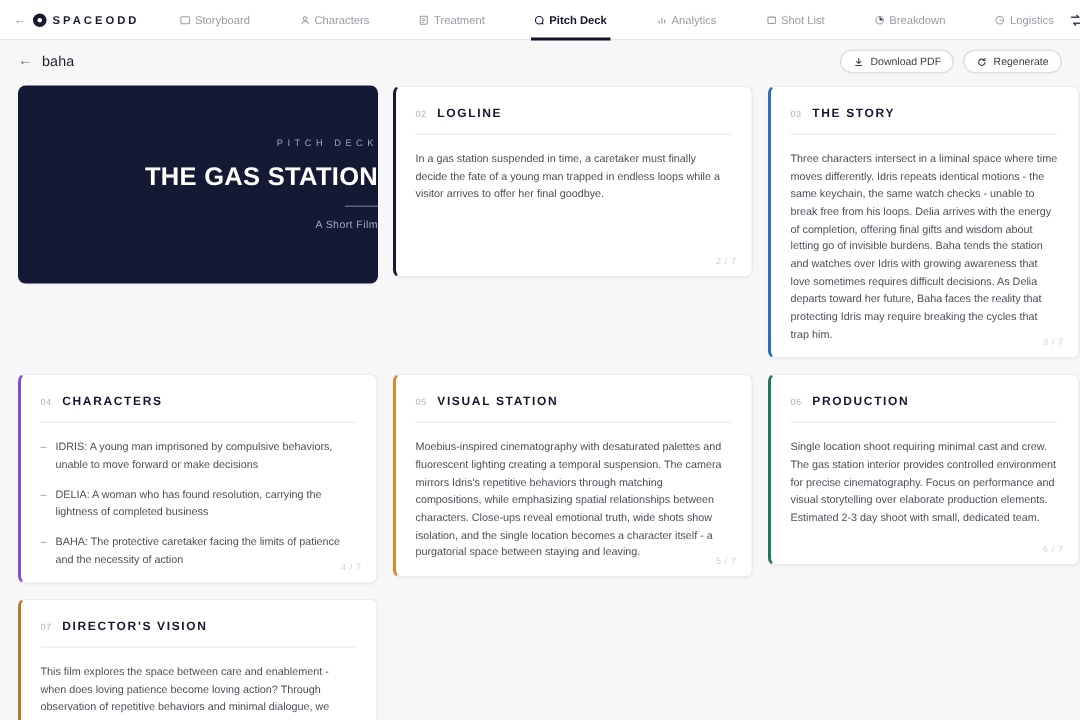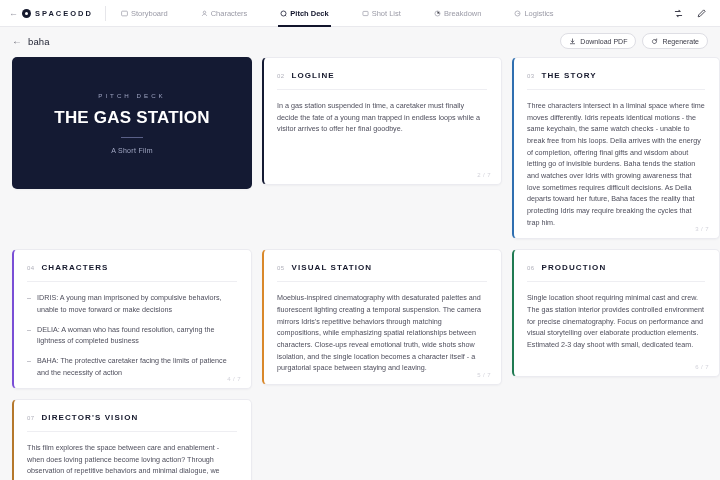--- a/index.html
+++ b/index.html
@@ -103,21 +103,21 @@
   }
 
   
   .hero {
     grid-column: 1; grid-row: 1;
     background: #141a33;
     border: none;
     border-radius: 5px;
     height: 132px;
     display: flex; flex-direction: column;
-    align-items: center; justify-content: center;
+    align-items: flex-end; justify-content: center;
     padding: 0;
   }
   .hero-kicker {
     font-size: 6.2px; letter-spacing: 3px; color: #9ca2c0; margin-bottom: 9px;
   }
   .hero-title {
     font-size: 17px; font-weight: 700; color: #fff; letter-spacing: .2px;
   }
   .hero-line { width: 22px; height: 1px; background: #5a6088; margin: 9px 0; }
   .hero-sub { font-size: 7px; color: #a2a8c4; letter-spacing: .3px; }
@@ -147,26 +147,39 @@
         </svg>
       <span>Storyboard</span>
     </div>
     <div class="tab">
       <svg width="7" height="7" viewBox="0 0 12 12">
           <circle cx="6" cy="4" r="2.1" fill="none" stroke="#9a9aa6" stroke-width="1.2"></circle>
           <path d="M2.2 10.2c.6-2 2-3 3.8-3s3.2 1 3.8 3" fill="none" stroke="#9a9aa6" stroke-width="1.2"></path>
         </svg>
       <span>Characters</span>
     </div>
+    <div class="tab">
+      <svg width="7" height="7" viewBox="0 0 12 12">
+          <rect x="2" y="1.4" width="8" height="9.2" rx="1" fill="none" stroke="#9a9aa6" stroke-width="1.2"></rect>
+          <path d="M4 4.4h4M4 6.4h4M4 8.4h2.6" stroke="#9a9aa6" stroke-width="1"></path>
+        </svg>
+      <span>Treatment</span>
+    </div>
     <div class="tab active">
       <svg width="7" height="7" viewBox="0 0 12 12">
           <circle cx="6" cy="6" r="4.3" fill="none" stroke="#11142b" stroke-width="1.3"></circle>
           <path d="M9 9l1.6 1.6" stroke="#11142b" stroke-width="1.3"></path>
         </svg>
       <span>Pitch Deck</span>
+    </div>
+    <div class="tab">
+      <svg width="7" height="7" viewBox="0 0 12 12">
+          <path d="M2.4 9.6V6.2M5.6 9.6V3.4M8.8 9.6V5" stroke="#9a9aa6" stroke-width="1.3"></path>
+        </svg>
+      <span>Analytics</span>
     </div>
     <div class="tab">
       <svg width="7" height="7" viewBox="0 0 12 12">
           <rect x="1.6" y="2.4" width="8.8" height="7.2" rx="1.2" fill="none" stroke="#9a9aa6" stroke-width="1.2"></rect>
         </svg>
       <span>Shot List</span>
     </div>
     <div class="tab">
       <svg width="7" height="7" viewBox="0 0 12 12">
           <circle cx="6" cy="6" r="4.3" fill="none" stroke="#9a9aa6" stroke-width="1.2"></circle>

